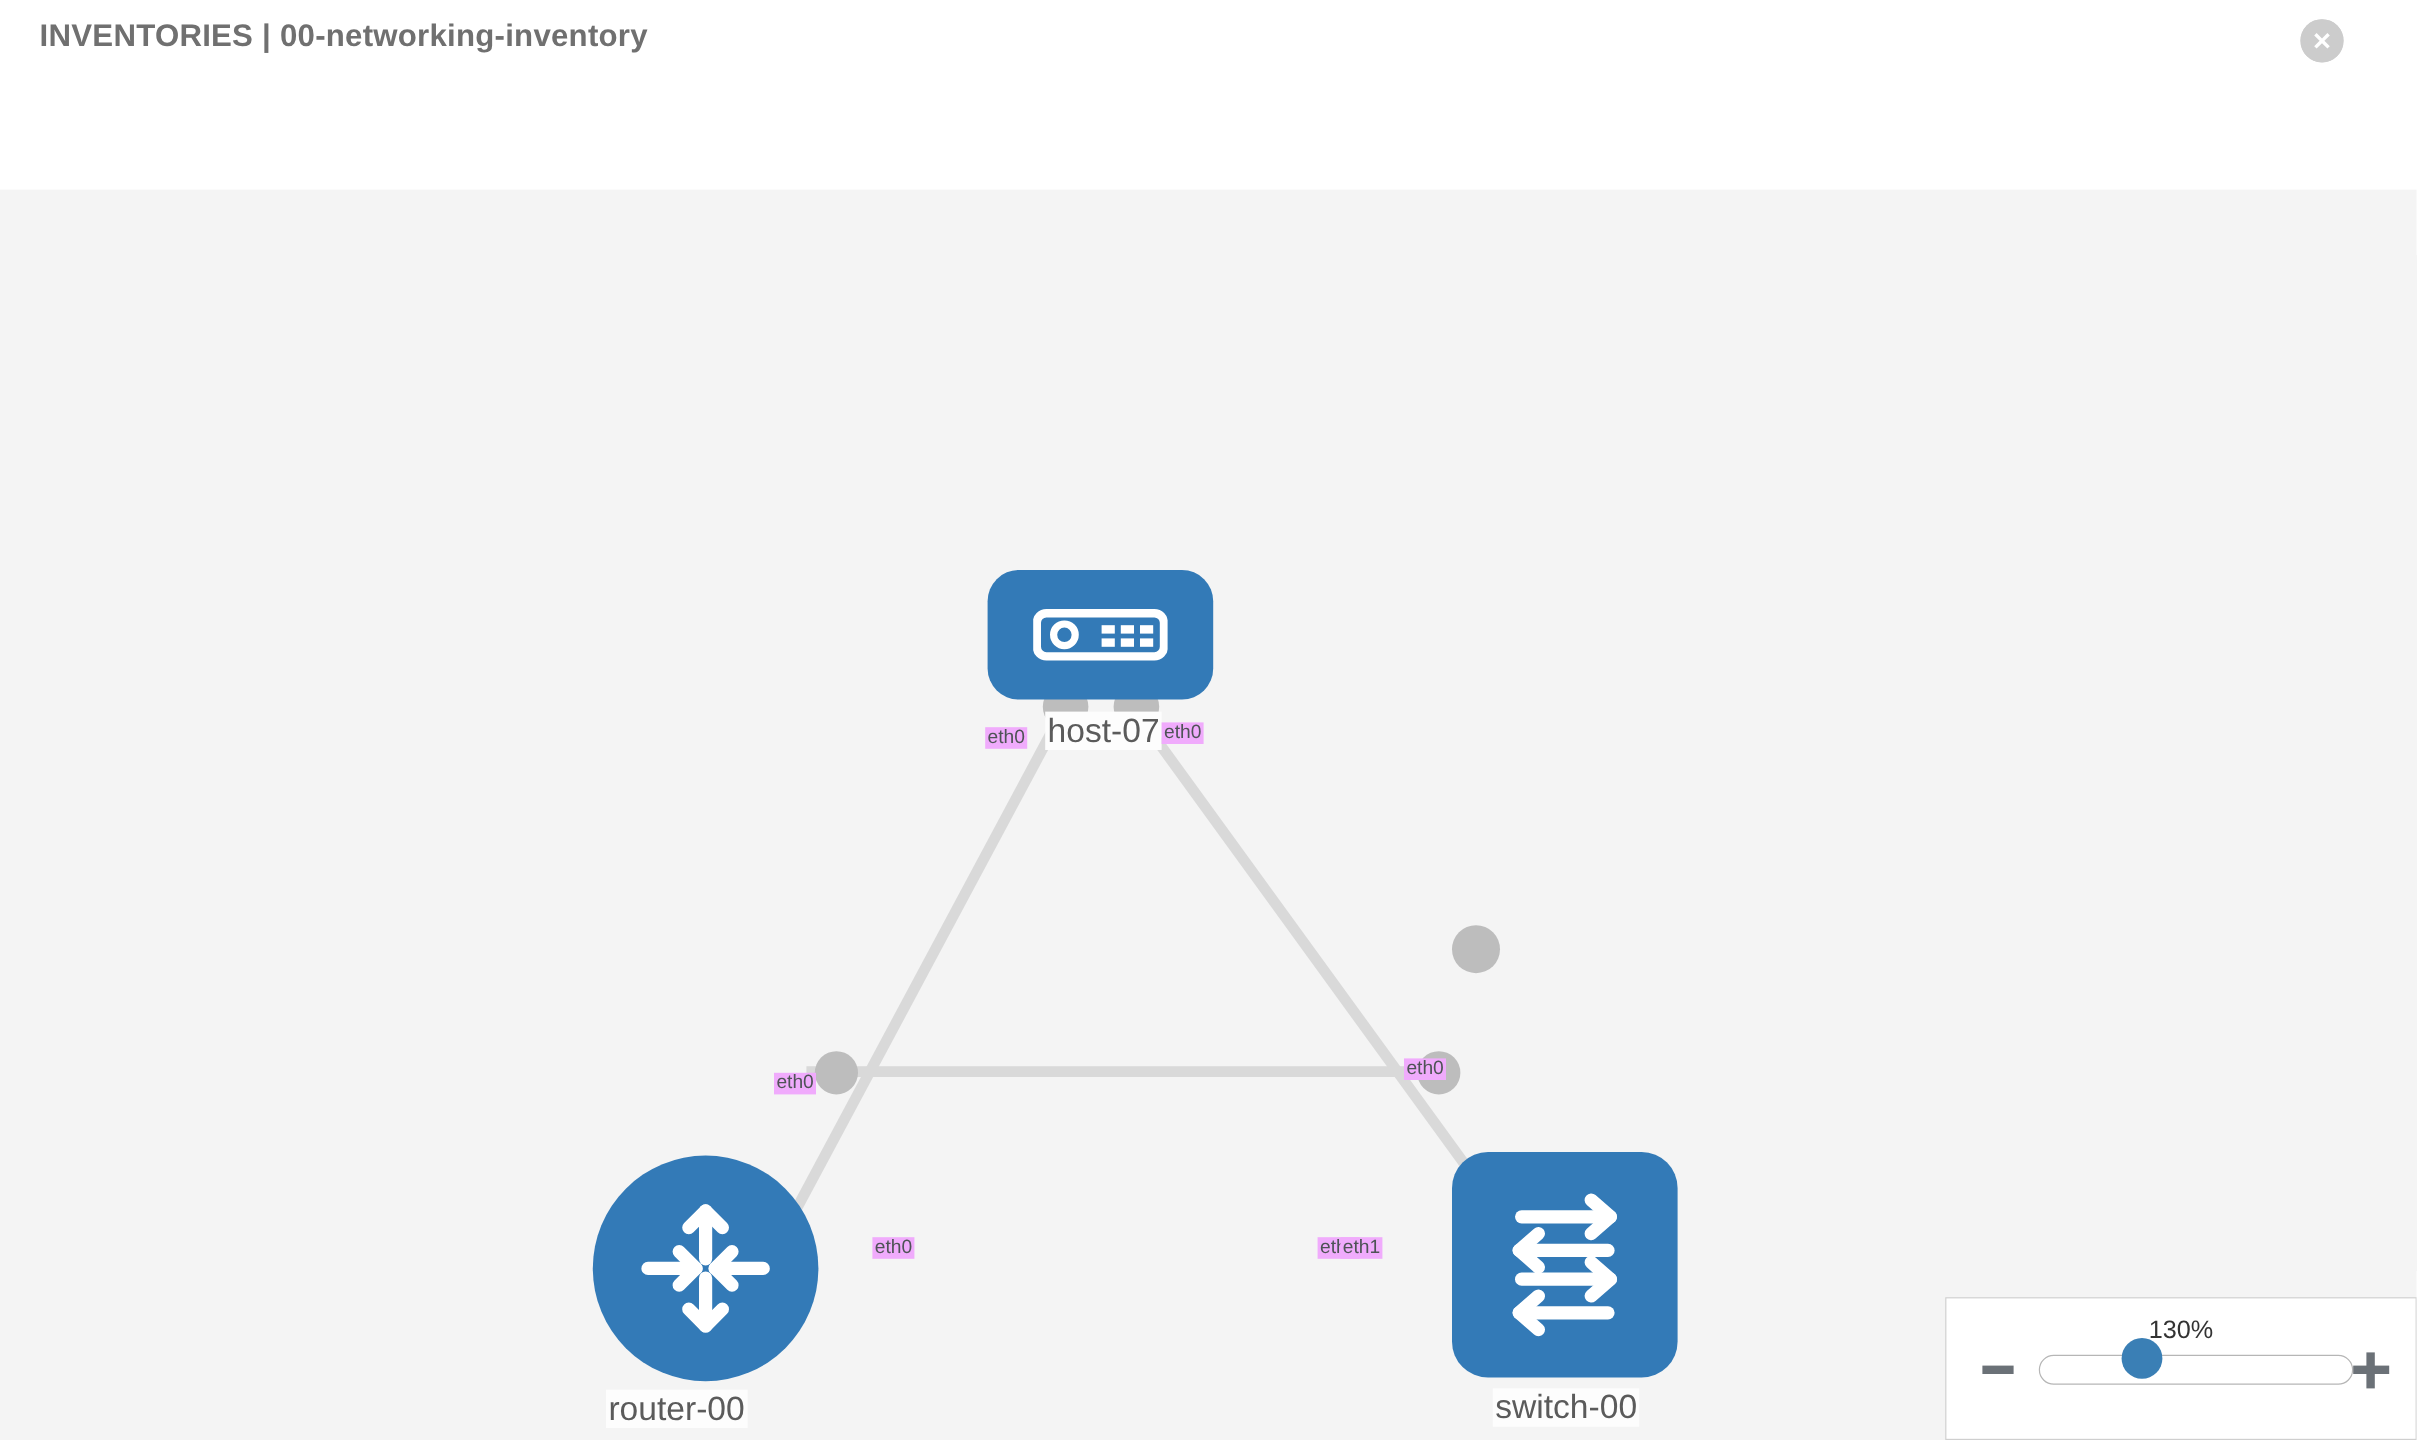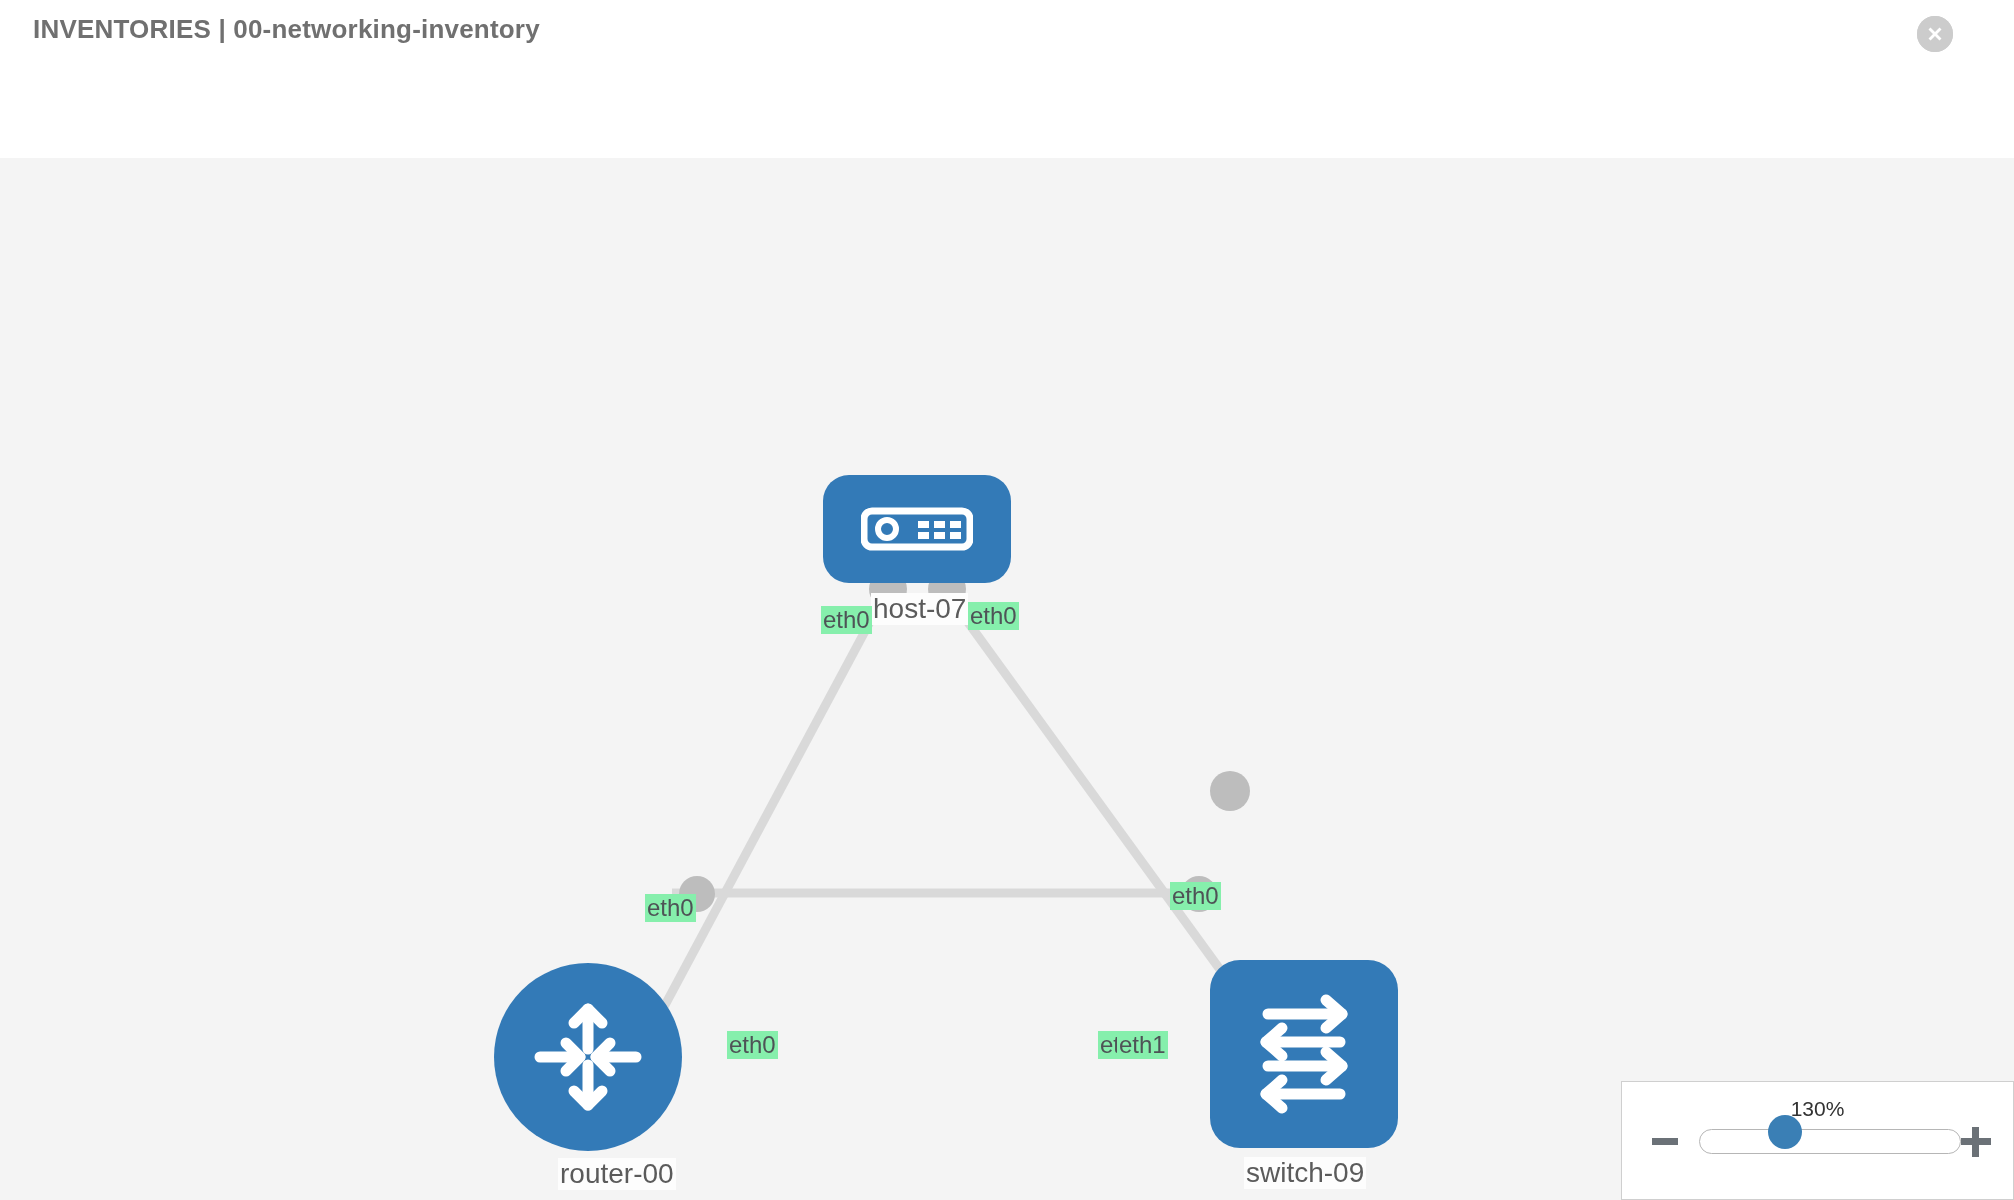--- a/index.html
+++ b/index.html
@@ -146,23 +146,23 @@
   .node-label {
     position: absolute;
     font-size: 28px;
     color: #5b5b5b;
     background: #fdfdfd;
     white-space: nowrap;
     padding: 0 2px;
   }
   .edge-label {
     position: absolute;
-    font-size: 24px;
+    font-size: 16px;
     color: #4e5356;
-    background: #86efac;
+    background: #f0abfc;
     white-space: nowrap;
     padding: 0 2px;
   }
   .connector {
     position: absolute;
     background: #bdbdbd;
     border-radius: 50%;
   }
 
   
@@ -280,38 +280,38 @@
           <polyline points="46,26 60,12 74,26"></polyline>
           <line x1="60" y1="108" x2="60" y2="68"></line>
           <polyline points="46,94 60,108 74,94"></polyline>
           <line x1="12" y1="60" x2="52" y2="60"></line>
           <polyline points="38,46 52,60 38,74"></polyline>
           <line x1="108" y1="60" x2="68" y2="60"></line>
           <polyline points="82,46 68,60 82,74"></polyline>
         </g>
       </svg>
     </div>
-    <div class="node-label" style="left:558px; top:836px; position:absolute; top:1000px;">router-00</div>
+    <div class="node-label" style="left:505px; top:836px; position:absolute; top:1000px;">router-00</div>
 
     <div class="node" style="left:1210px; top:802px; width:188px; height:188px;">
       <div class="node-shape" style="left:0; top:0; width:188px; height:188px; border-radius:30px;"></div>
       <svg style="position:absolute; left:36px; top:34px;" width="116" height="120" viewBox="0 0 116 120">
         <g stroke="#ffffff" stroke-width="11" stroke-linecap="round" stroke-linejoin="round" fill="none">
           <line x1="22" y1="20" x2="96" y2="20"></line>
           <polyline points="80,6 96,20 80,34"></polyline>
           <line x1="94" y1="48" x2="20" y2="48"></line>
           <polyline points="36,34 20,48 36,62"></polyline>
           <line x1="22" y1="72" x2="96" y2="72"></line>
           <polyline points="80,58 96,72 80,86"></polyline>
           <line x1="94" y1="100" x2="20" y2="100"></line>
           <polyline points="36,86 20,100 36,114"></polyline>
         </g>
       </svg>
     </div>
-    <div class="node-label" style="left:1244px; top:999px;">switch-09</div>
+    <div class="node-label" style="left:1244px; top:999px;">switch-00</div>
 
     <div class="edge-label" style="left:821px; top:448px;">eth0</div>
     <div class="edge-label" style="left:968px; top:444px;">eth0</div>
     <div class="edge-label" style="left:645px; top:736px;">eth0</div>
     <div class="edge-label" style="left:1170px; top:724px;">eth0</div>
     <div class="edge-label" style="left:727px; top:873px;">eth0</div>
     <div class="edge-label" style="left:1098px; top:873px;">eth1</div>
     <div class="edge-label" style="left:1117px; top:873px;">eth1</div>
 
   </div>

